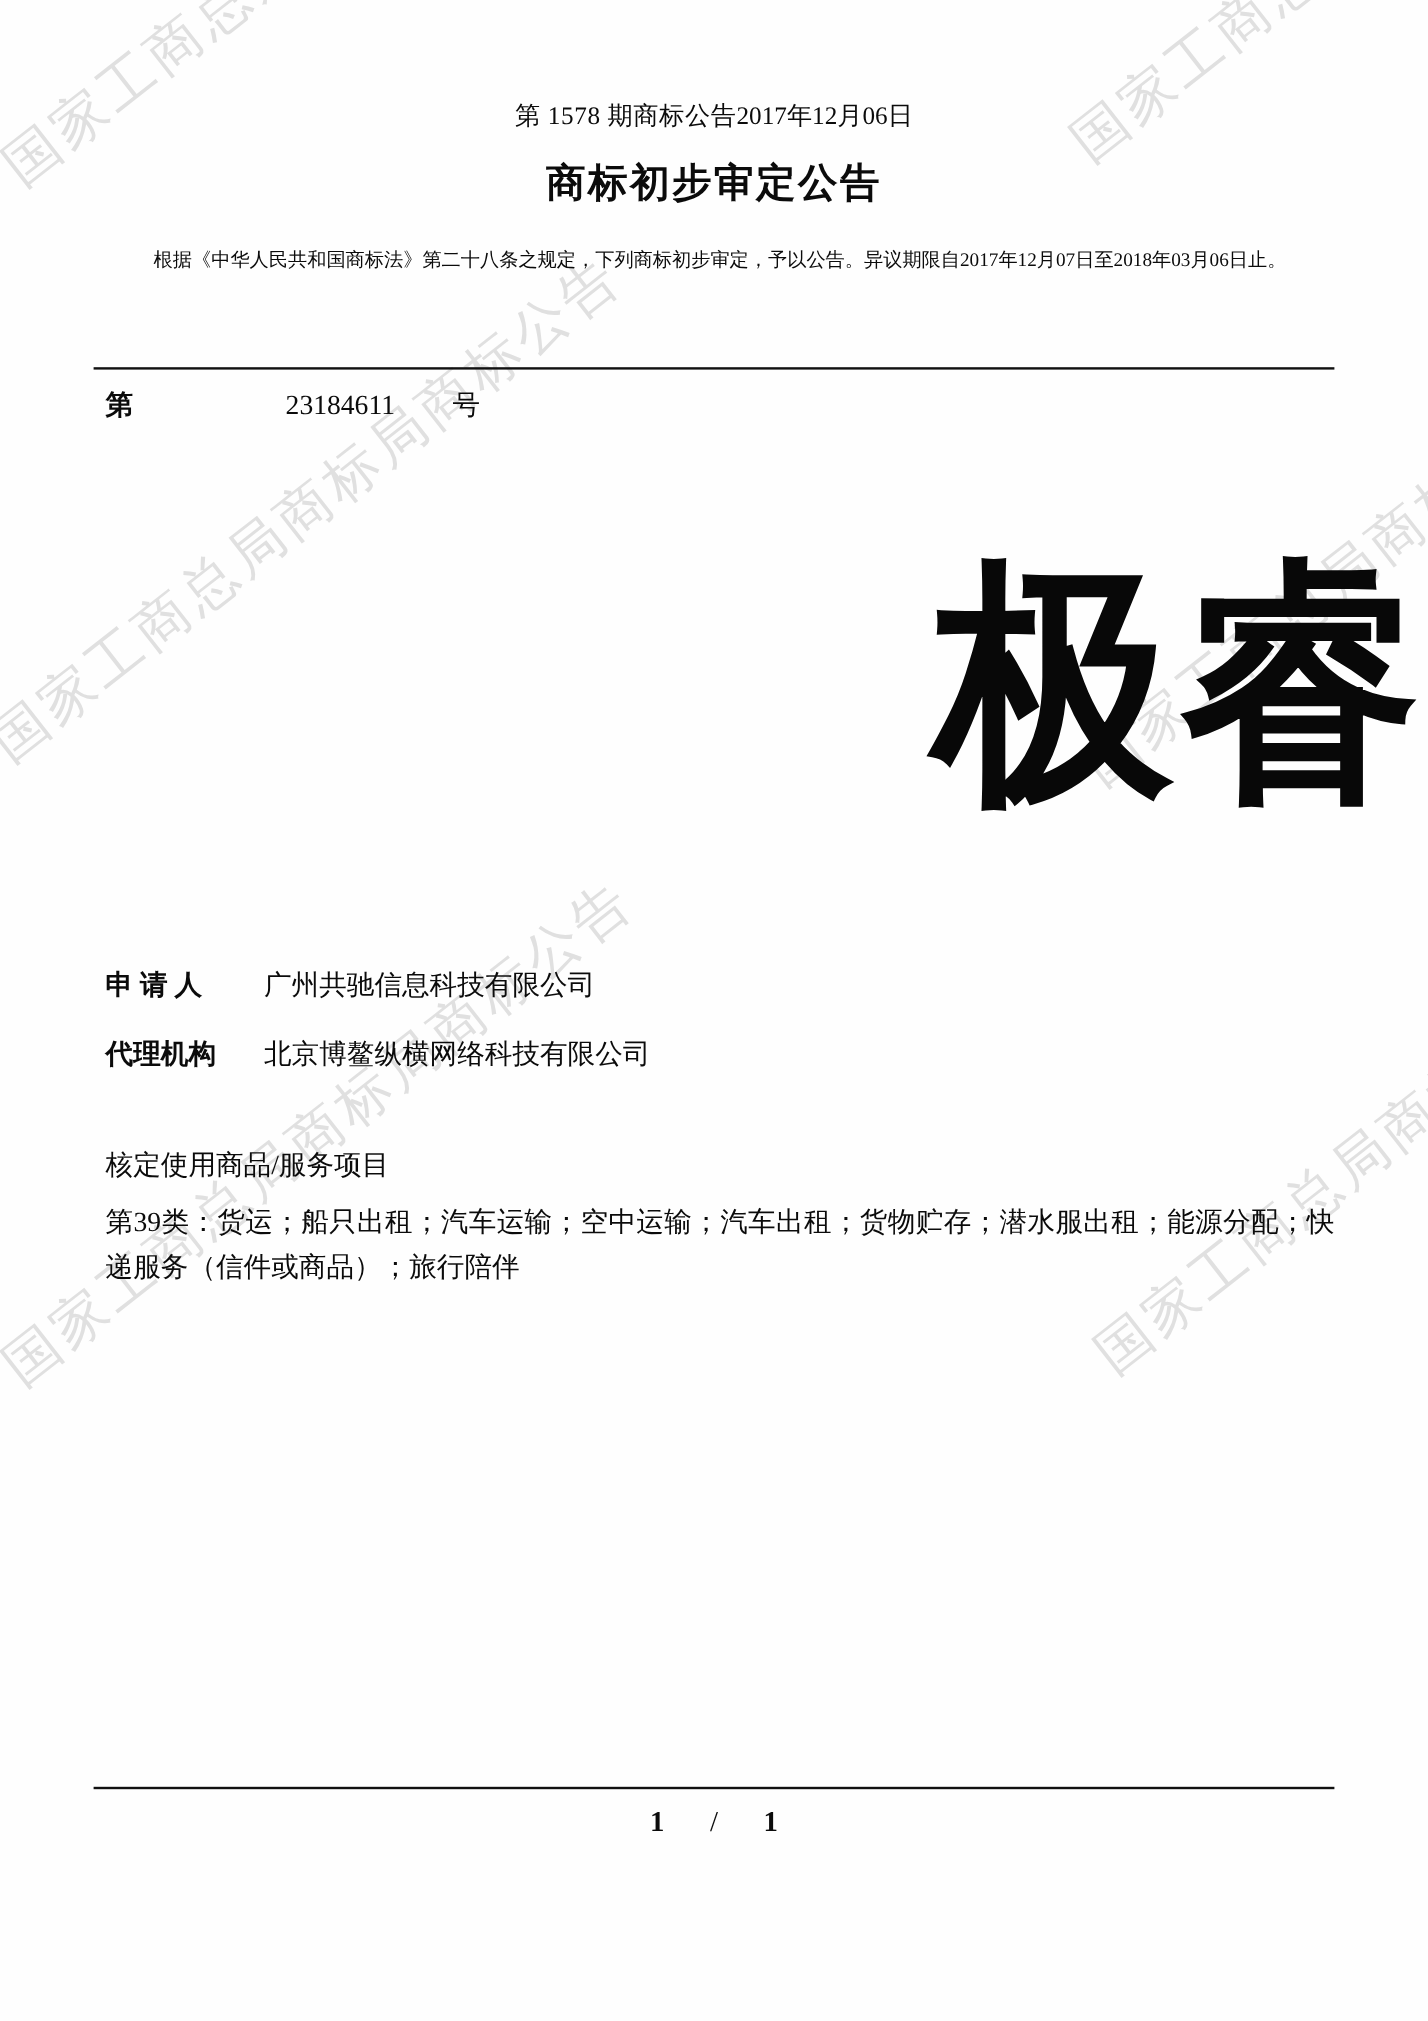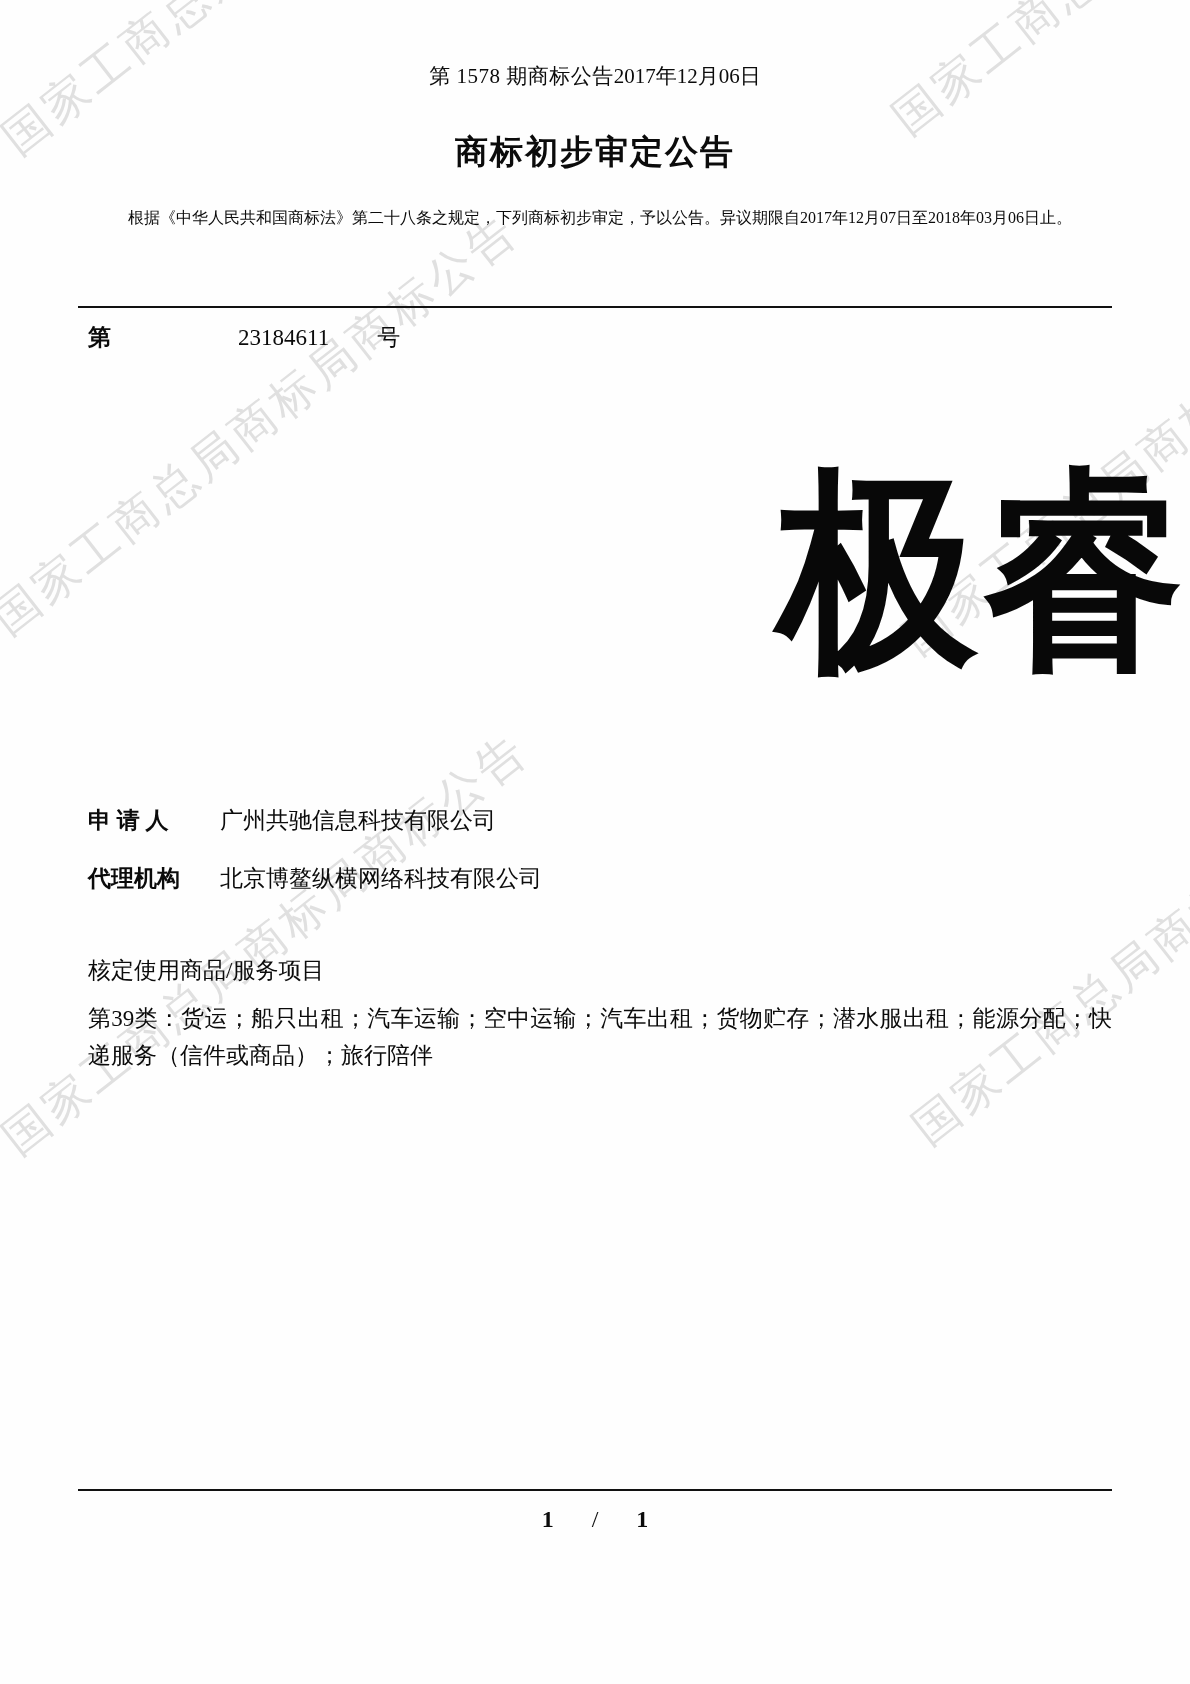--- a/index.html
+++ b/index.html
@@ -46,21 +46,21 @@
     position: absolute;
     top: 62px;
     left: 78px;
     right: 78px;
     display: flex;
     justify-content: center;
     align-items: baseline;
     font-size: 21px;
   }
   .header .issue { letter-spacing: 0.5px; }
-  .header .date { letter-spacing: 0px; }
+  .header .date { letter-spacing: 0px; margin-top: 20px; }
 
   .doc-title {
     position: absolute;
     top: 130px;
     left: 0;
     width: 100%;
     text-align: center;
     font-size: 33px;
     font-weight: bold;
     letter-spacing: 2px;

